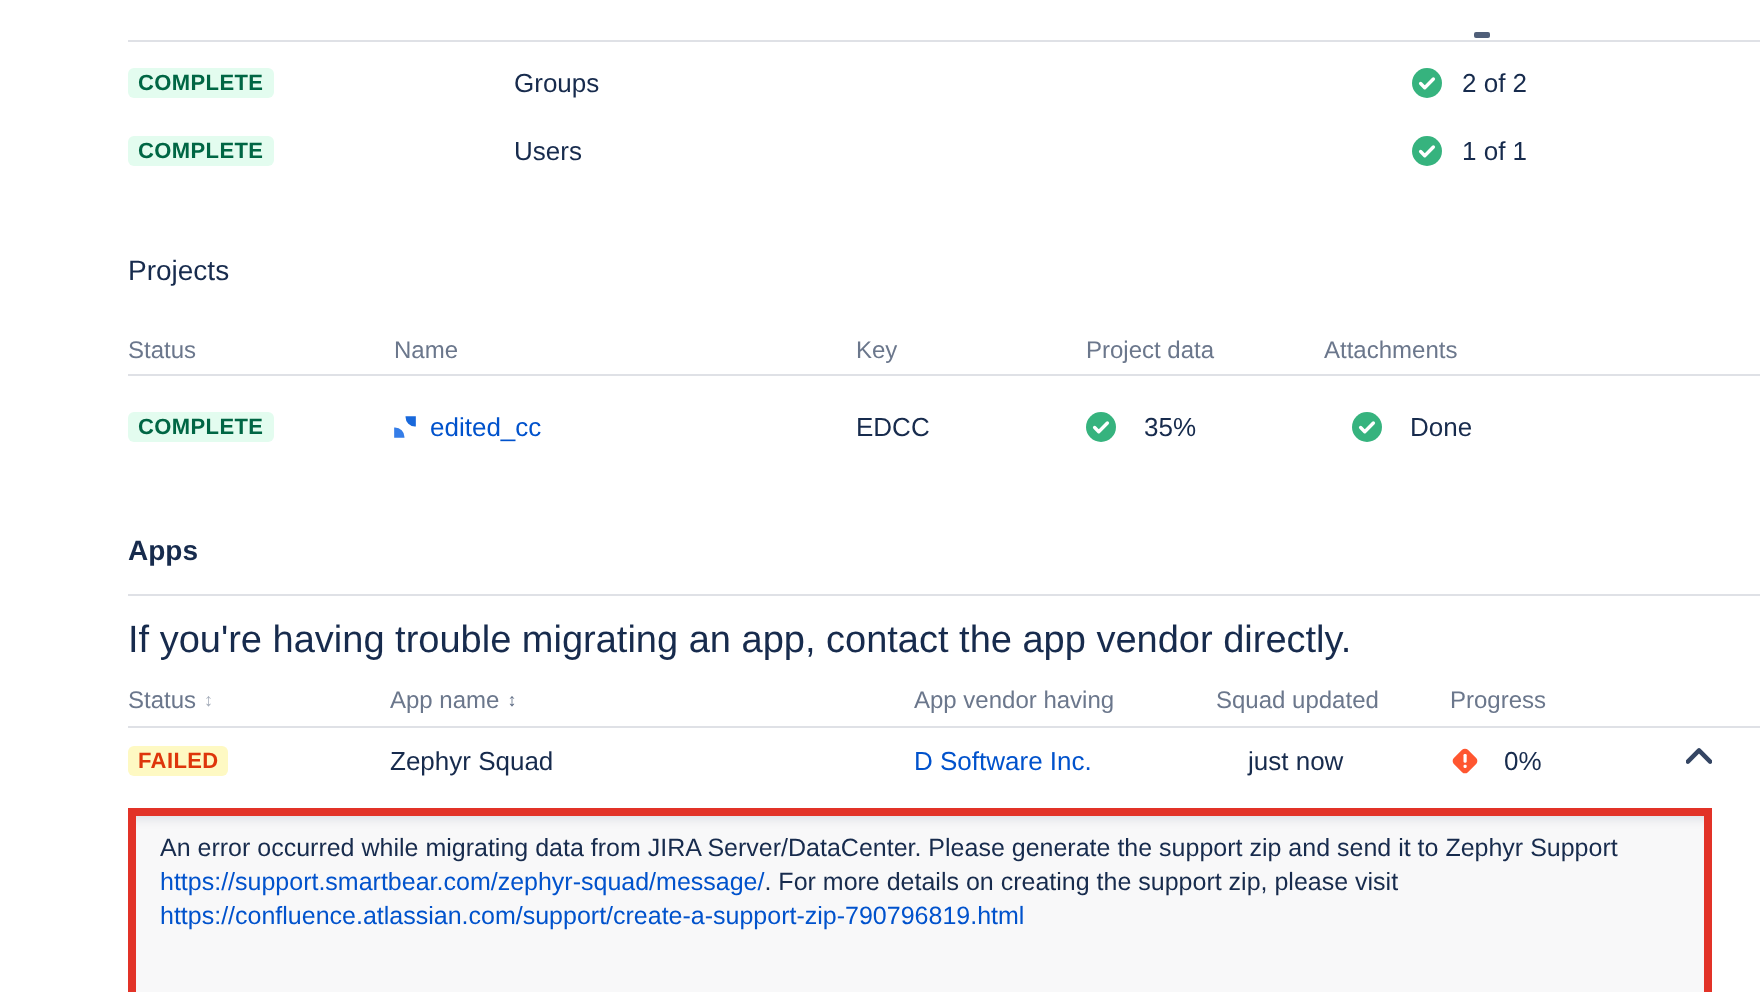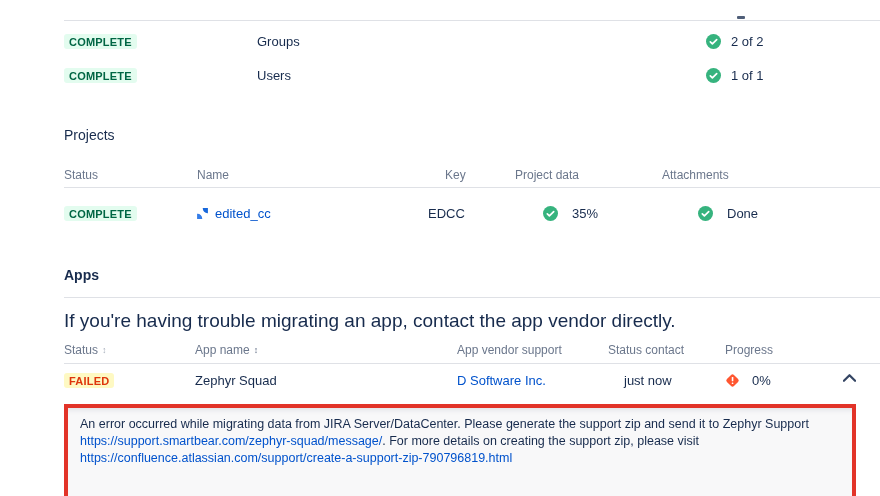--- a/index.html
+++ b/index.html
@@ -75,22 +75,22 @@
       </span>
       <span>1 of 1</span>
     </span>
   </div>
 
   <div class="sec-title" style="top:110px">Projects</div>
 
   <div class="abs-row" style="top:151px">
     <span class="cell th" style="left:64px">Status</span>
     <span class="cell th" style="left:197px">Name</span>
-    <span class="cell th" style="left:445px">Key</span>
-    <span class="cell th" style="left:515px">Project data</span>
+    <span class="cell th" style="left:428px">Key</span>
+    <span class="cell th" style="left:543px">Project data</span>
     <span class="cell th" style="left:662px">Attachments</span>
   </div>
   <div class="divider thin" style="top:171px"></div>
 
   <div class="abs-row" style="top:189px">
     <span class="cell" style="left:64px">
       <span class="badge badge-green">COMPLETE</span>
     </span>
     <span class="cell" style="left:196px">
       <span class="jira-icon">
@@ -104,21 +104,21 @@
     <span class="cell" style="left:428px">EDCC</span>
     <span class="cell icon-gap14" style="left:543px">
       <span style="display:inline-flex">
         <svg width="15" height="15" viewBox="0 0 16 16">
             <circle cx="8" cy="8" r="8" fill="#36B37E"></circle>
             <path d="M4.6 8.3l2.2 2.2 4.6-4.6" stroke="#fff" stroke-width="1.8" fill="none" stroke-linecap="round" stroke-linejoin="round"></path>
           </svg>
       </span>
       <span>35%</span>
     </span>
-    <span class="cell icon-gap14" style="left:698px">
+    <span class="cell icon-gap14" style="left:676px">
       <span style="display:inline-flex">
         <svg width="15" height="15" viewBox="0 0 16 16">
             <circle cx="8" cy="8" r="8" fill="#36B37E"></circle>
             <path d="M4.6 8.3l2.2 2.2 4.6-4.6" stroke="#fff" stroke-width="1.8" fill="none" stroke-linecap="round" stroke-linejoin="round"></path>
           </svg>
       </span>
       <span>Done</span>
     </span>
   </div>
 
@@ -129,22 +129,22 @@
 
   <div class="abs-row" style="top:326px">
     <span class="cell" style="left:64px">
       <span class="th">Status</span>
       <span class="sort-caret" style="color:#A5ADBA">↕</span>
     </span>
     <span class="cell" style="left:195px">
       <span class="th">App name</span>
       <span class="sort-caret" style="color:#5E6C84">↕</span>
     </span>
-    <span class="cell th" style="left:457px">App vendor support</span>
-    <span class="cell th" style="left:608px">Status contact</span>
+    <span class="cell th" style="left:457px">App vendor having</span>
+    <span class="cell th" style="left:608px">Squad updated</span>
     <span class="cell th" style="left:725px">Progress</span>
   </div>
   <div class="divider thin" style="top:347px"></div>
 
   <div class="abs-row" style="top:356px">
     <span class="cell" style="left:64px">
       <span class="badge badge-red">FAILED</span>
     </span>
     <span class="cell" style="left:195px">Zephyr Squad</span>
     <span class="cell" style="left:457px">

